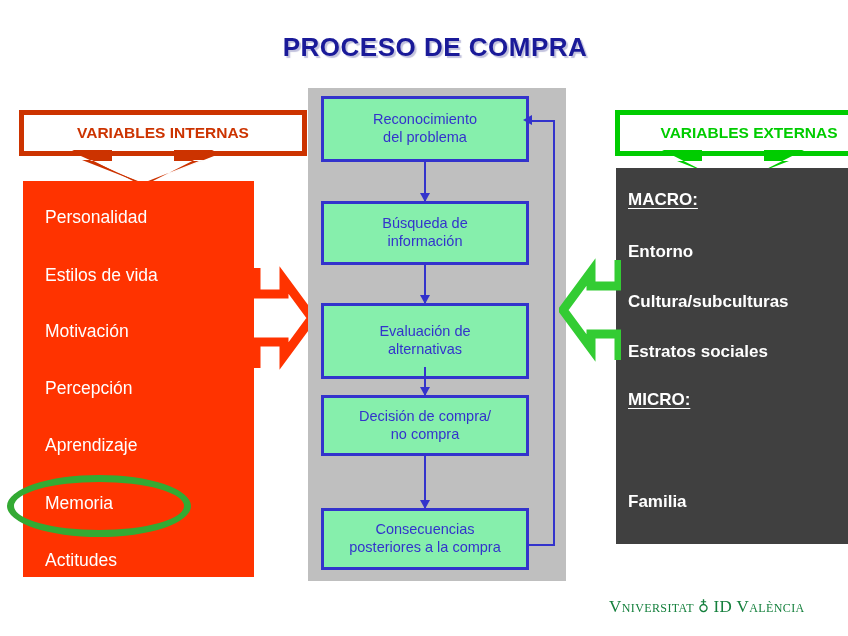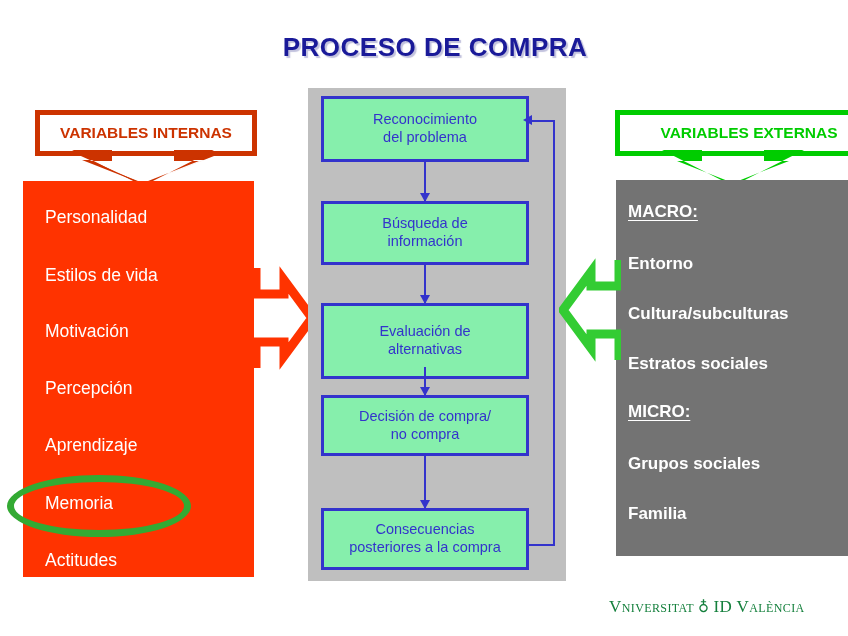--- a/index.html
+++ b/index.html
@@ -47,22 +47,22 @@
     justify-content: center;
     font-weight: bold;
     white-space: nowrap;
   }
   .hdr-arrow {
     position: absolute;
   }
 
   
   #left-hdr-box {
-    left: 24px;  top: 110px;
-    width: 222px; height: 46px;
+    left: 8px;  top: 110px;
+    width: 288px; height: 46px;
     border: 5px solid #CC3300;
     color: #CC3300;
     font-size: 15.5px;
   }
   #left-hdr-arrow { left: 56px; top: 150px; width: 152px; height: 36px; }
 
   #left-panel {
     position: absolute;
     left: 12px; top: 181px;
     width: 231px; height: 396px;
@@ -149,23 +149,23 @@
     left: 604px; top: 110px;
     width: 268px; height: 46px;
     border: 5px solid #00CC00;
     color: #00CC00;
     font-size: 15.5px;
   }
   #right-hdr-arrow { left: 646px; top: 150px; width: 152px; height: 36px; }
 
   #right-panel {
     position: absolute;
-    left: 605px; top: 180px;
+    left: 605px; top: 168px;
     width: 233px; height: 376px;
-    background: #737373;
+    background: #404040;
   }
   .right-item {
     position: absolute;
     left: 12px;
     color: #ffffff;
     font-size: 17px;
     font-weight: bold;
     white-space: nowrap;
   }
   .right-item.underline { text-decoration: underline; text-underline-offset: 3px; }
@@ -277,21 +277,20 @@
   <svg class="hdr-arrow" id="right-hdr-arrow" viewBox="0 0 152 36">
     <path d="M5 0 L45 0 L45 11 L20 11 L76 33 L132 11 L107 11 L107 0 L147 0 L76 36 Z" fill="#00CC00"></path>
   </svg>
 
   <div id="right-panel">
     <div class="right-item underline" style="top:22px">MACRO:</div>
     <div class="right-item" style="top:74px">Entorno</div>
     <div class="right-item" style="top:174px">Estratos sociales</div>
     <div class="right-item" style="top:124px">Cultura/subculturas</div>
     <div class="right-item underline" style="top:222px">MICRO:</div>
-    <div class="right-item" style="top:274px">Grupos sociales</div>
     <div class="right-item" style="top:324px">Familia</div>
   </div>
 
   <svg id="green-arrow" viewBox="0 0 62 104">
     <path d="M60 2 L60 28 L32 28 L32 14 L4 52 L32 90 L32 76 L60 76 L60 102" fill="none" stroke="#33CC33" stroke-width="9" stroke-linejoin="miter"></path>
   </svg>
 
   <div id="logo">
     <span class="lg-a">Vniversitat</span>
     <span class="lg-mark">♁</span>

